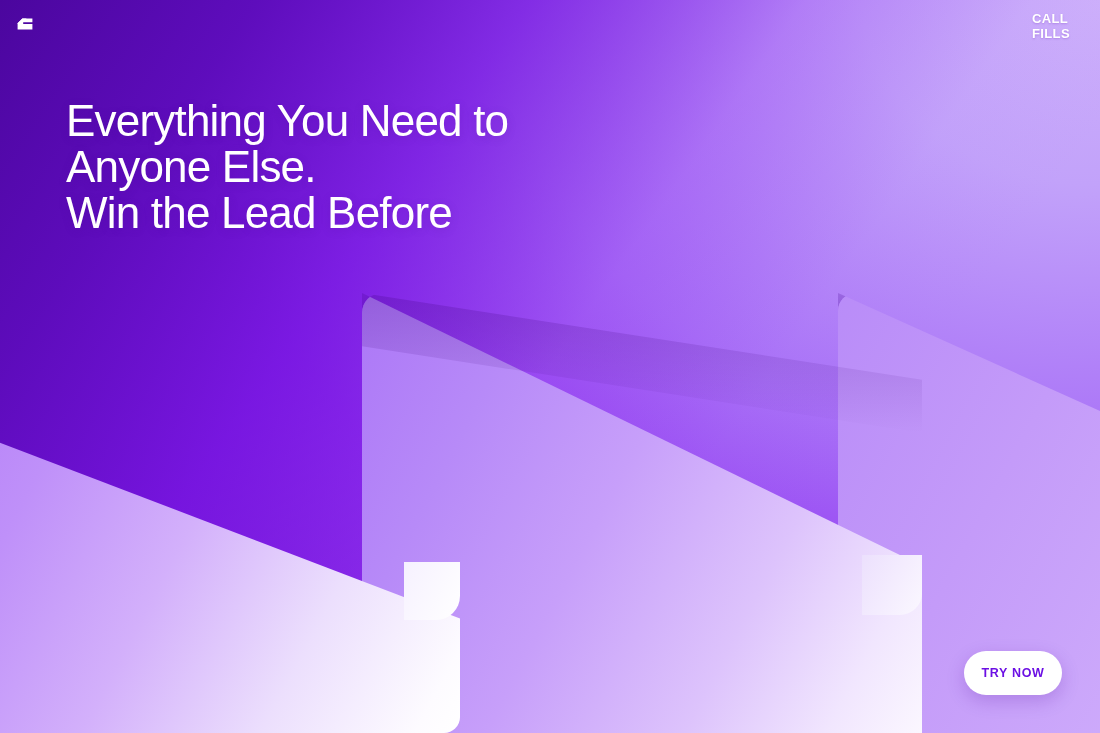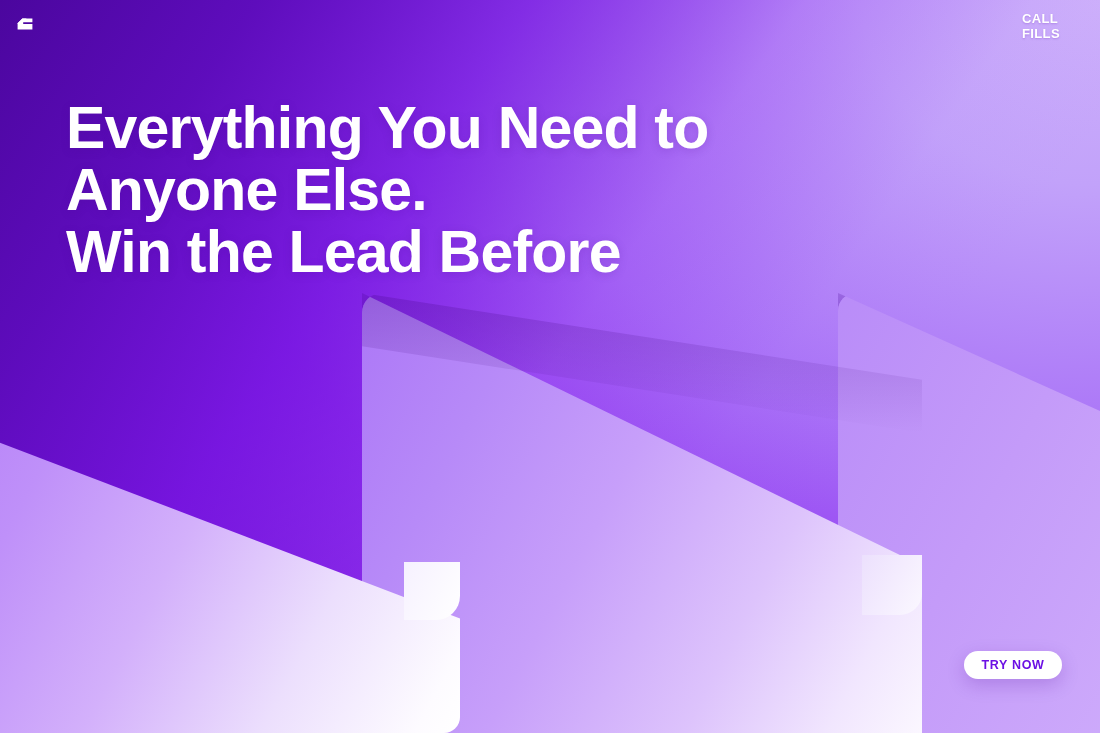--- a/index.html
+++ b/index.html
@@ -127,50 +127,50 @@
   #logo {
     position:absolute;
     left:14px; top:13px;
     width:22px; height:22px;
   }
   #logo svg { display:block; width:22px; height:22px; }
 
   
   #brand {
     position:absolute;
-    right:40px; top:12px;
+    right:30px; top:12px;
     color:#ffffff;
     font-size:13px;
     font-weight:bold;
     line-height:1.15;
     letter-spacing:0.4px;
     text-align:left;
     text-shadow:0 1px 2px rgba(90,20,170,0.25);
   }
 
   
   #headline {
     position:absolute;
     left:66px; top:98px;
     width:620px;
     color:#ffffff;
-    font-size:59px;
-    font-weight:bold;
+    font-size:44px;
+    font-weight:normal;
     line-height:1.05;
     letter-spacing:-0.8px;
     text-shadow:0 2px 10px rgba(70,10,140,0.18);
   }
   #headline .ln { display:block; white-space:nowrap; }
   #headline .dot { letter-spacing:0; }
 
   
   #cta {
     position:absolute;
     left:964px; top:651px;
-    width:98px; height:28px;
+    width:98px; height:44px;
     border:none;
     border-radius:999px;
     background:#ffffff;
     color:#6c10e4;
     font-family:"Liberation Sans", sans-serif;
     font-size:12.5px;
     font-weight:bold;
     letter-spacing:0.7px;
     cursor:pointer;
     box-shadow:0 6px 18px rgba(80,15,160,0.22);

